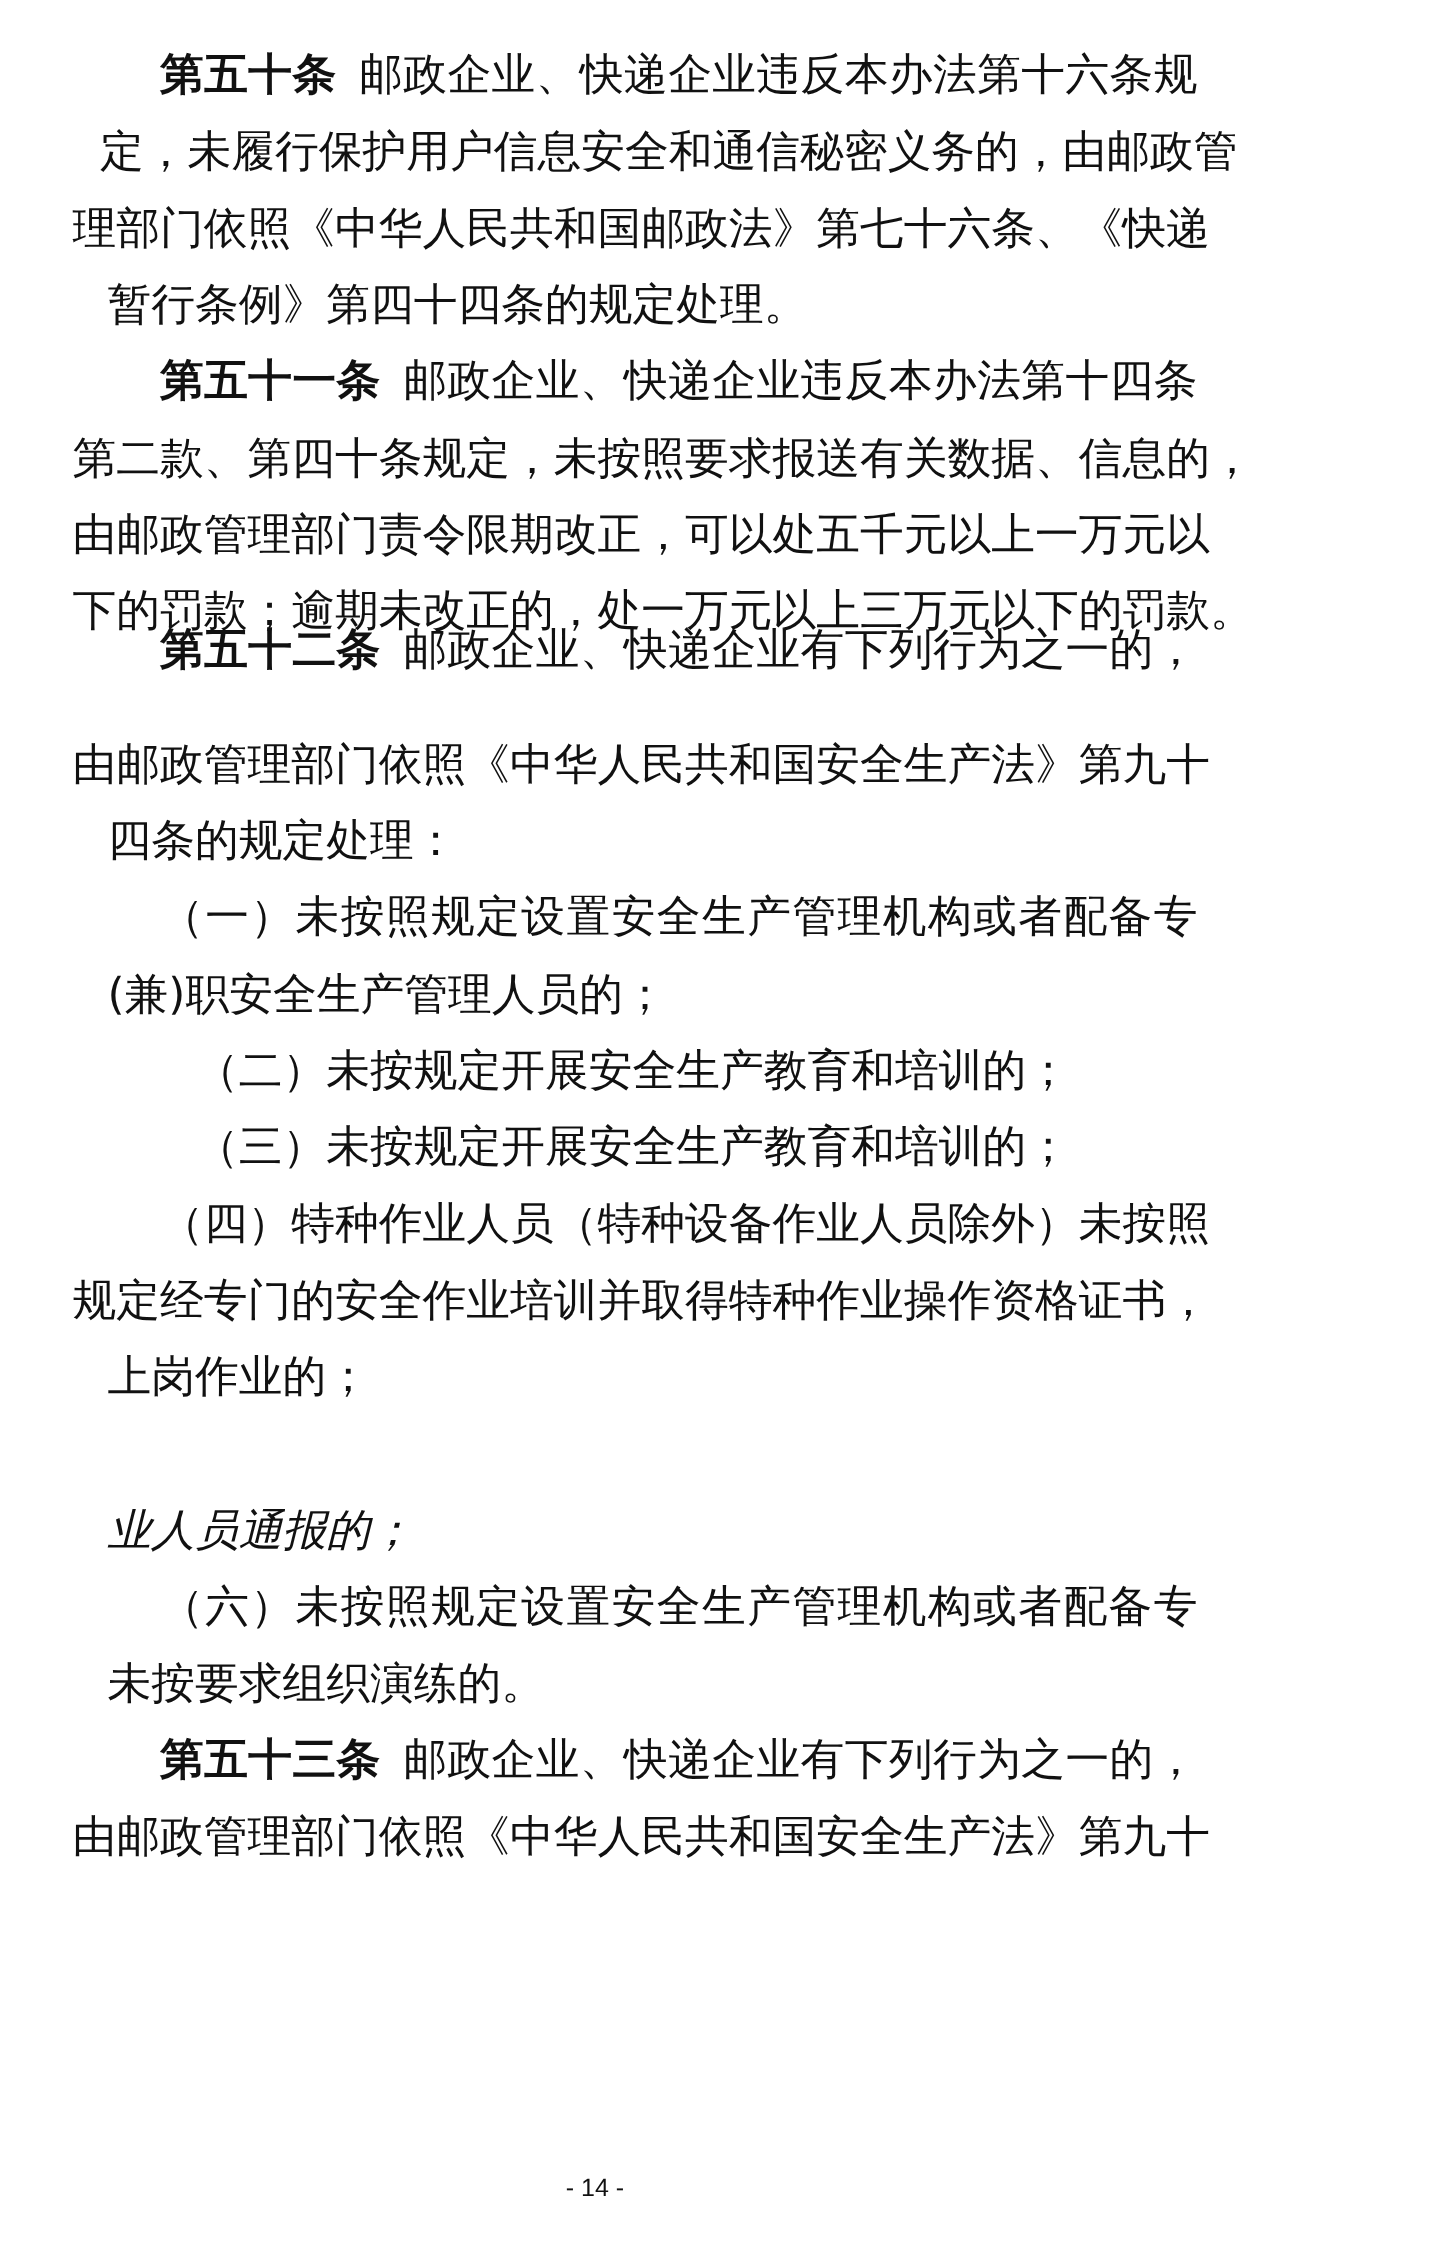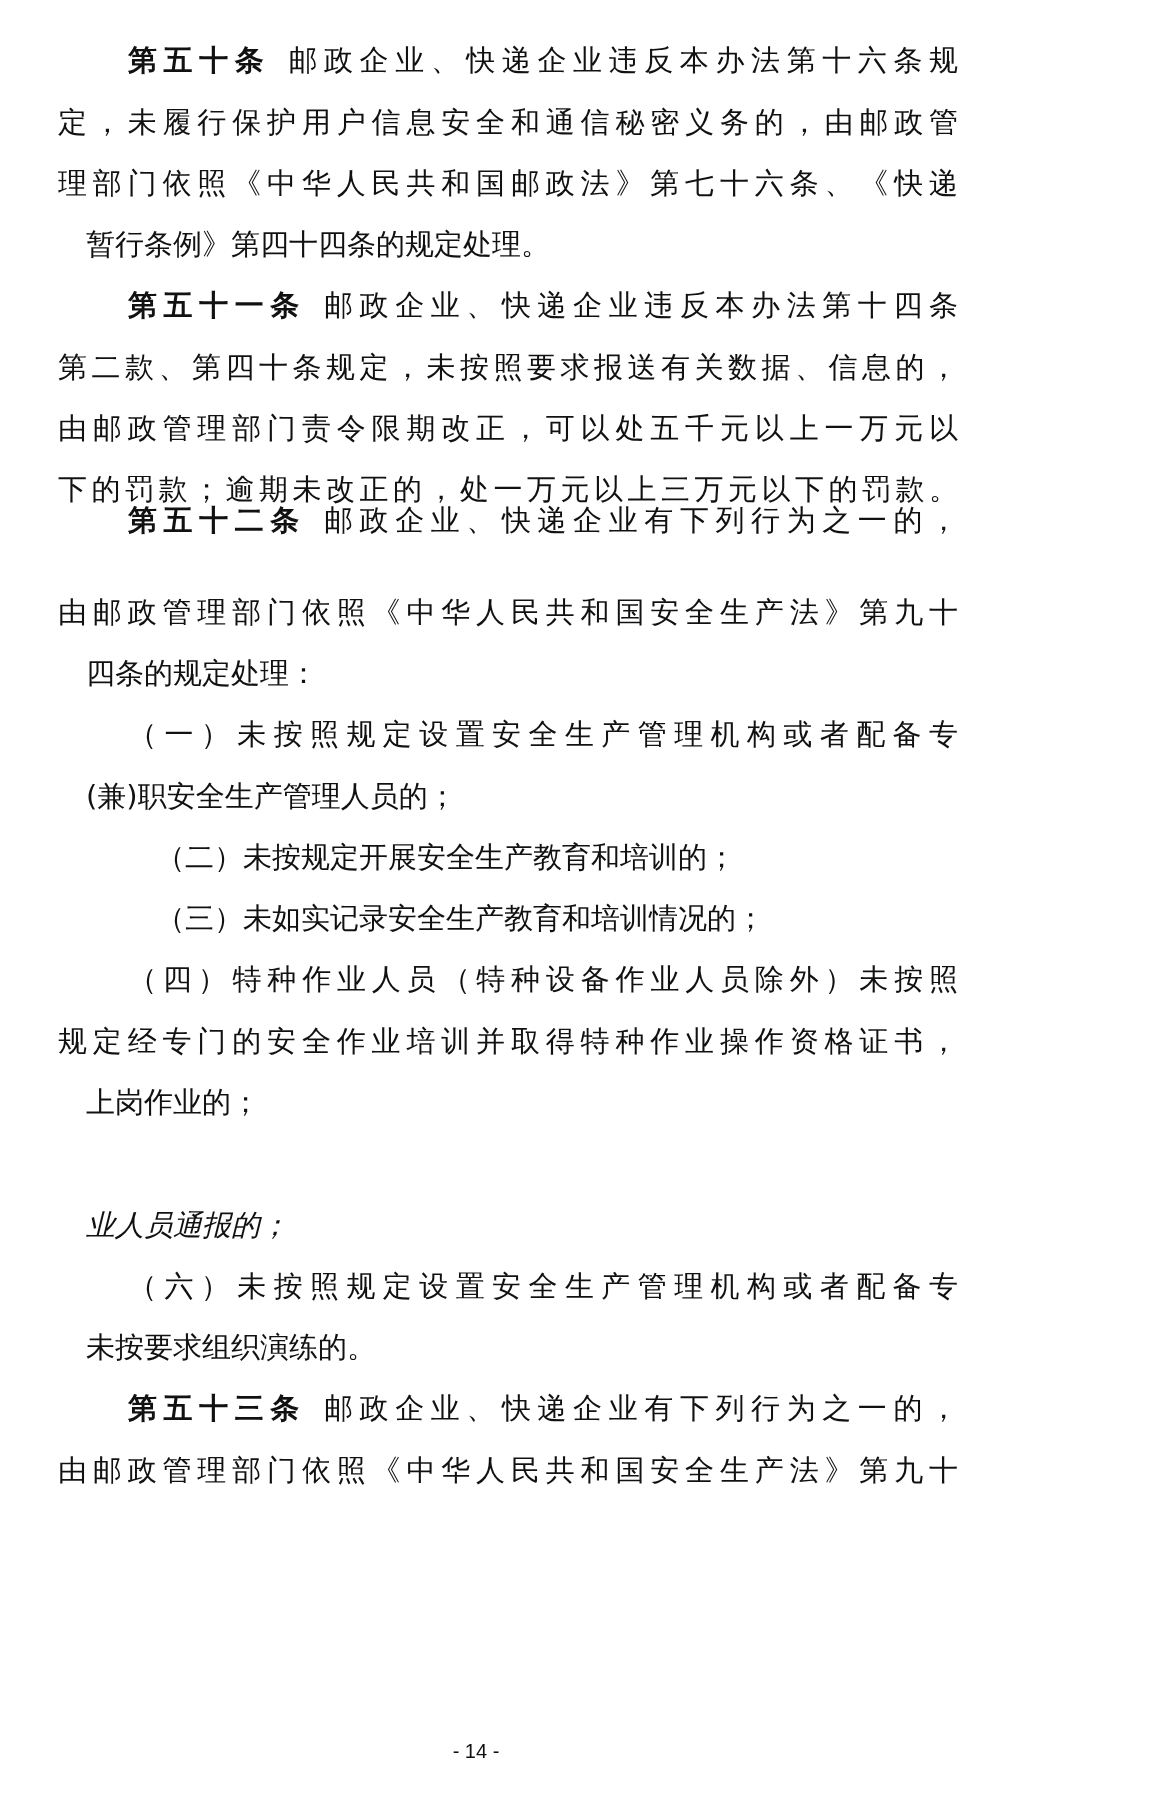--- a/index.html
+++ b/index.html
@@ -21,21 +21,21 @@
       top: 0;
       width: 1160px;
       height: 1800px;
       background: #ffffff;
     }
     .line {
       position: absolute;
       left: 58px;
       width: 900px;
       height: 60px;
-      font-size: 29px;
+      font-size: 35px;
       line-height: 60px;
       white-space: nowrap;
       text-align: justify;
       text-align-last: justify;
       letter-spacing: 0;
     }
     .line.last {
       text-align-last: left;
       margin-left: 28px;
     }
@@ -61,39 +61,39 @@
       font-family: "Liberation Sans", sans-serif;
       color: #111111;
     }
   </style>
 </head>
 <body>
 
 <div class="page">
 
   <div class="line indent" style="top:30px;"><span class="art-title">第五十条</span><span>邮政企业、快递企业违反本办法第十六条规</span></div>
-  <div class="line" style="top:92px;">定，未履行保护用户信息安全和通信秘密义务的，由邮政管</div>
+  <div class="line" style="top:92px;margin-left:22px;">定，未履行保护用户信息安全和通信秘密义务的，由邮政管</div>
   <div class="line" style="top:153px;">理部门依照《中华人民共和国邮政法》第七十六条、《快递</div>
   <div class="line last" style="top:214px;">暂行条例》第四十四条的规定处理。</div>
 
   <div class="line indent" style="top:275px;"><span class="art-title">第五十一条</span><span>邮政企业、快递企业违反本办法第十四条</span></div>
   <div class="line" style="top:398px;">由邮政管理部门责令限期改正，可以处五千元以上一万元以</div>
   <div class="line" style="top:337px;">第二款、第四十条规定，未按照要求报送有关数据、信息的，</div>
   <div class="line" style="top:459px;">下的罚款；逾期未改正的，处一万元以上三万元以下的罚款。</div>
 
   <div class="line indent" style="top:490px;"><span class="art-title">第五十二条</span><span>邮政企业、快递企业有下列行为之一的，</span></div>
   <div class="line" style="top:582px;">由邮政管理部门依照《中华人民共和国安全生产法》第九十</div>
   <div class="line last" style="top:643px;">四条的规定处理：</div>
 
   <div class="line item-indent" style="top:704px;">（一）未按照规定设置安全生产管理机构或者配备专</div>
   <div class="line last" style="top:766px;">(兼)职安全生产管理人员的；</div>
 
   <div class="line item-indent last" style="top:827px;">（二）未按规定开展安全生产教育和培训的；</div>
 
-  <div class="line item-indent last" style="top:888px;">（三）未如实记录安全生产教育和培训情况的；</div>
+  <div class="line item-indent last" style="top:888px;">（三）未按规定开展安全生产教育和培训的；</div>
 
   <div class="line item-indent" style="top:949px;">（四）特种作业人员（特种设备作业人员除外）未按照</div>
   <div class="line" style="top:1011px;">规定经专门的安全作业培训并取得特种作业操作资格证书，</div>
   <div class="line last" style="top:1072px;">上岗作业的；</div>
 
   <div class="line last" style="top:1195px;font-style:italic;">业人员通报的；</div>
 
   <div class="line item-indent" style="top:1256px;">（六）未按照规定设置安全生产管理机构或者配备专</div>
   <div class="line last" style="top:1317px;">未按要求组织演练的。</div>
 

